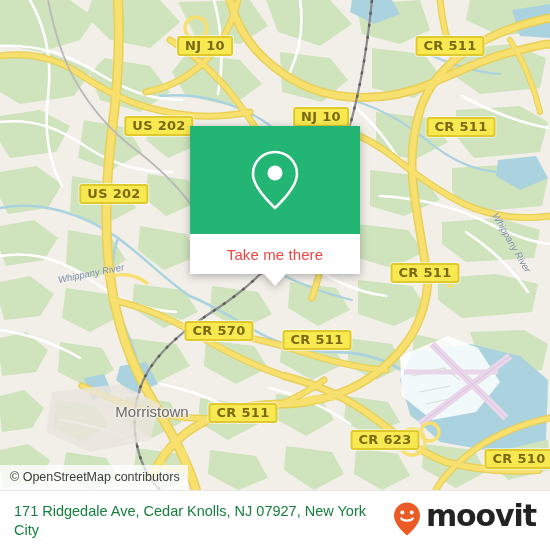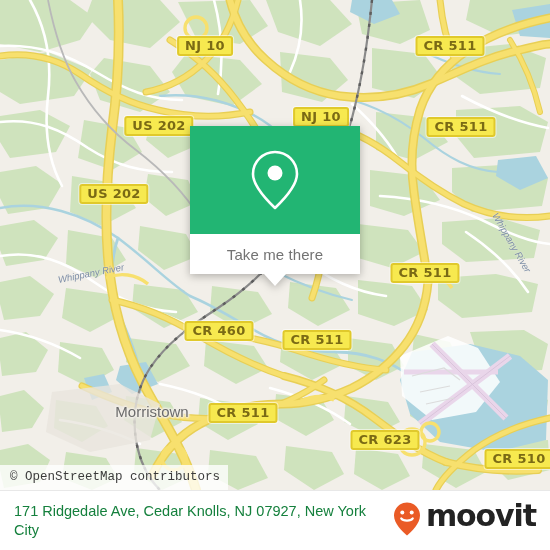--- a/index.html
+++ b/index.html
@@ -91,21 +91,21 @@
     justify-content: center;
   }
   #popup-photo svg { display: block; }
   #popup-label {
     width: 170px;
     height: 40px;
     background: #ffffff;
     display: flex;
     align-items: center;
     justify-content: center;
-    color: #737373;
+    color: #ef4444;
     font-size: 15px;
     font-family: "Liberation Sans", sans-serif;
     letter-spacing: 0.1px;
   }
   #popup-tail {
     position: absolute;
     left: 50%; top: 148px;
     width: 0; height: 0;
     transform: translateX(-50%);
     border-left: 11px solid transparent;
@@ -113,21 +113,21 @@
     border-top: 12px solid #ffffff;
   }
 
   
   #attribution {
     position: absolute;
     left: 0; bottom: 60px;
     padding: 5px 8px 6px 10px;
     font-size: 12.5px;
     color: #3b3b3b;
-    font-family: Liberation Mono, monospace;
+    font-family: Liberation Sans, sans-serif;
     background: rgba(255,255,255,0.78);
     z-index: 30;
     white-space: nowrap;
   }
 
   
   #footer {
     position: absolute;
     left: 0; bottom: 0;
     width: 550px; height: 60px;
@@ -368,21 +368,21 @@
 
     <div class="place-label" style="left:108px; top:411px;margin-left:44px;">Morristown</div>
 
     <div class="shield" style="left:205px; top:46px;">NJ 10</div>
     <div class="shield" style="left:450px; top:46px;">CR 511</div>
     <div class="shield" style="left:321px; top:117px;">NJ 10</div>
     <div class="shield" style="left:159px; top:126px;">US 202</div>
     <div class="shield" style="left:461px; top:127px;">CR 511</div>
     <div class="shield" style="left:114px; top:194px;">US 202</div>
     <div class="shield" style="left:425px; top:273px;">CR 511</div>
-    <div class="shield" style="left:219px; top:331px;">CR 460</div>
+    <div class="shield" style="left:219px; top:331px;">CR 570</div>
     <div class="shield" style="left:317px; top:340px;">CR 511</div>
     <div class="shield" style="left:243px; top:413px;">CR 511</div>
     <div class="shield" style="left:385px; top:440px;">CR 623</div>
     <div class="shield" style="left:519px; top:459px;">CR 510</div>
 
     <div id="popup">
       <div id="popup-photo">
         <span>
           <svg width="56" height="66" viewBox="0 0 56 66" fill="none">
             <path d="M28 5 C15.8 5 6 14.8 6 27 C6 37 16 49.5 28 61 C40 49.5 50 37 50 27 C50 14.8 40.2 5 28 5 Z" stroke="#ffffff" stroke-width="2.6" fill="none" stroke-linejoin="round"></path>

